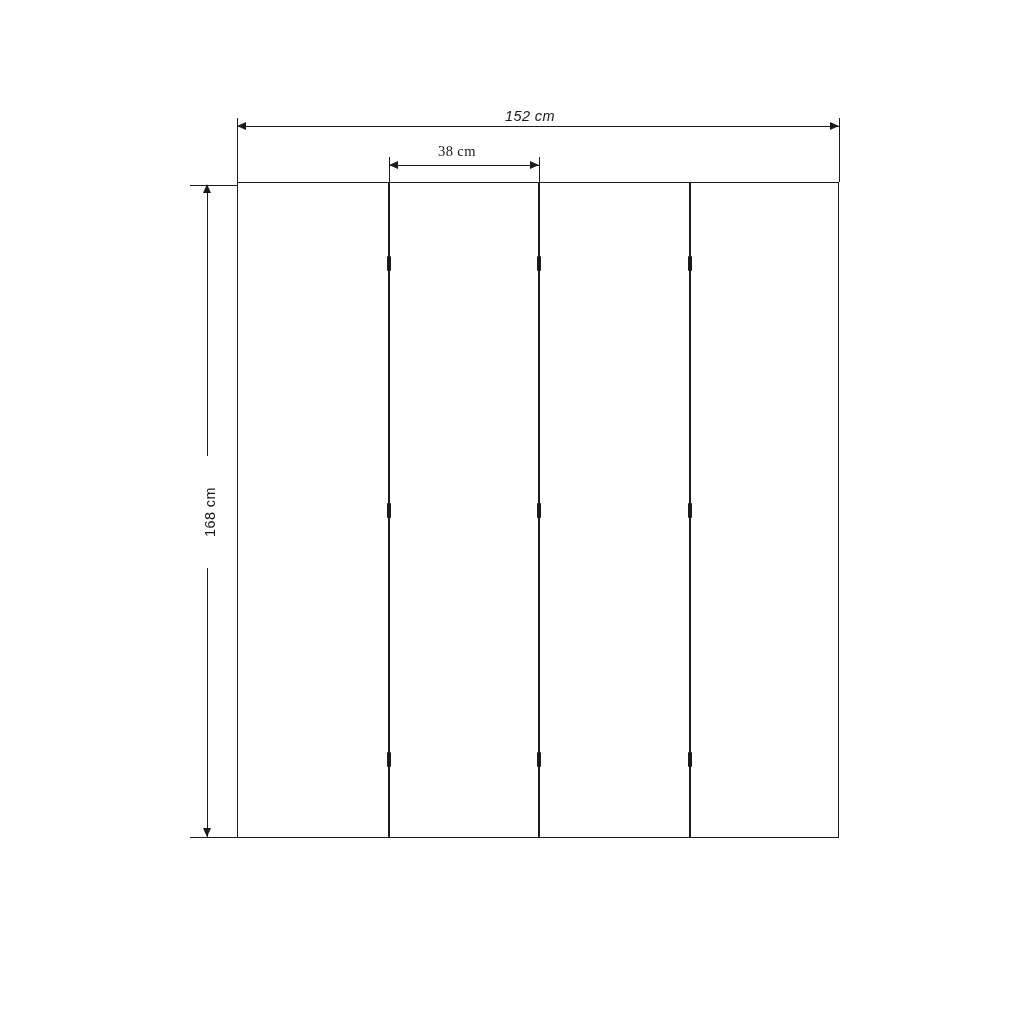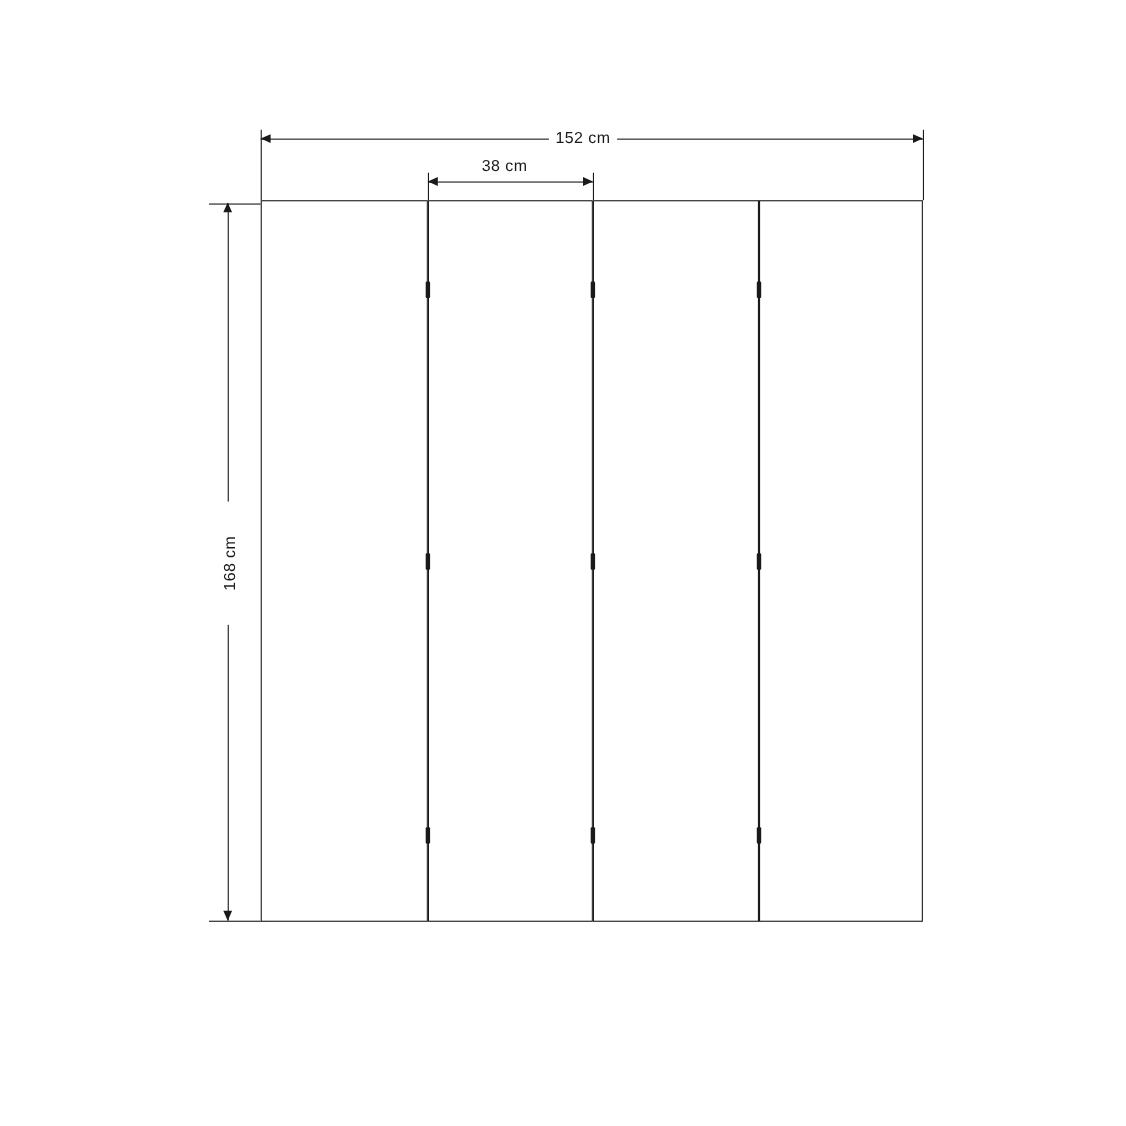--- a/index.html
+++ b/index.html
@@ -101,28 +101,28 @@
 <body>
 
 <div id="stage">
 
   <div class="dim-line-h" style="left:237px; top:126px; width:602px;"></div>
   <div class="arrow arrow-left" style="left:237px; top:122px;"></div>
   <div class="arrow arrow-right" style="left:830px; top:122px;"></div>
 
   <div class="tick-v" style="left:237px; top:118px; height:64px;"></div>
   <div class="tick-v" style="left:839px; top:118px; height:64px;"></div>
-  <div class="dim-label" style="left:499px; top:118px;">152 cm</div>
+  <div class="dim-label" style="left:499px; top:108px;font-style:italic;">152 cm</div>
 
   <div class="dim-line-h" style="left:389px; top:165px; width:150px;"></div>
   <div class="arrow arrow-left" style="left:389px; top:161px;"></div>
   <div class="arrow arrow-right" style="left:530px; top:161px;"></div>
   <div class="tick-v" style="left:389px; top:157px; height:25px;"></div>
   <div class="tick-v" style="left:539px; top:157px; height:25px;"></div>
-  <div class="dim-label" style="left:432px; top:143px;">38 cm</div>
+  <div class="dim-label" style="left:432px; top:143px;font-family:Liberation Serif, serif;">38 cm</div>
 
   <div class="dim-line-v" style="left:207px; top:185px; height:652px;"></div>
   <div class="arrow arrow-up" style="left:203px; top:184px;"></div>
   <div class="arrow arrow-down" style="left:203px; top:828px;"></div>
   <div class="tick-h" style="left:190px; top:185px; width:55px;"></div>
   <div class="tick-h" style="left:190px; top:837px; width:55px;"></div>
   <div class="dim-label dim-label-vertical" style="left:154px; top:504px; width:100px; text-align:center;">168 cm</div>
 
   <div class="panel" style="left:237px; top:182px; width:152px; height:656px;"></div>
 

